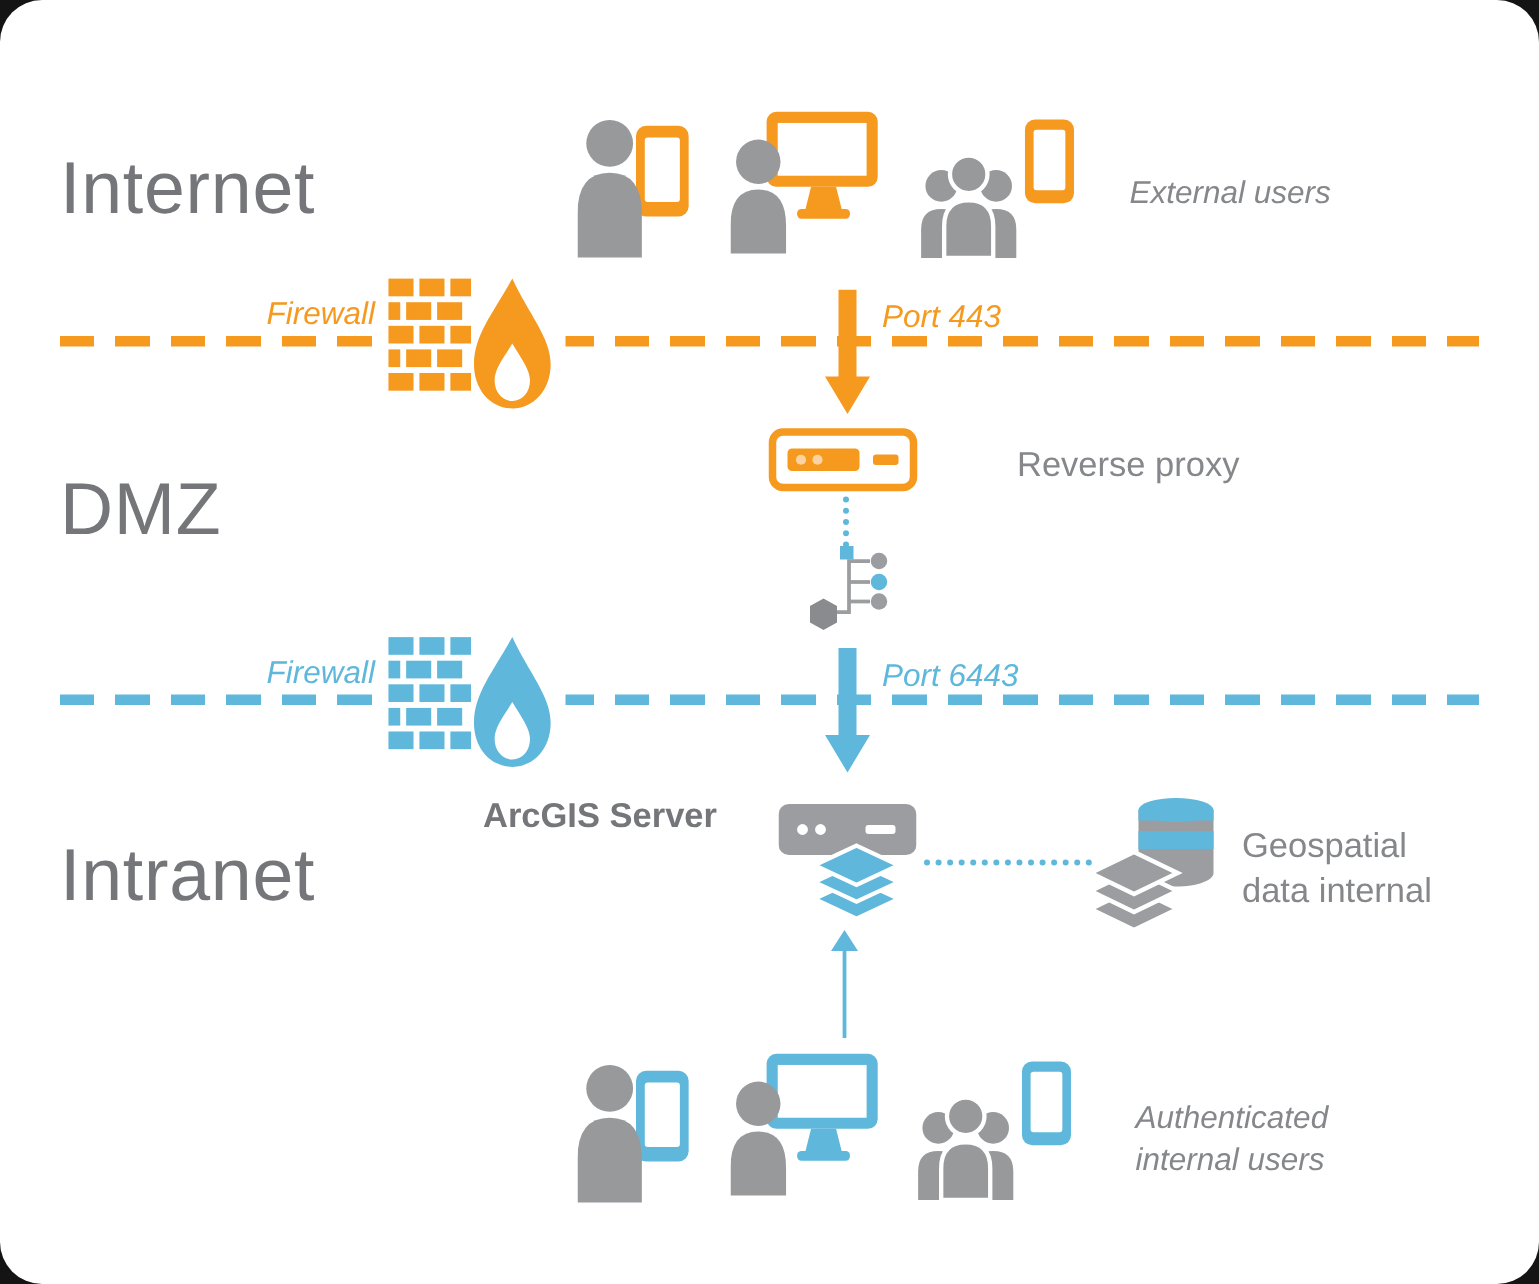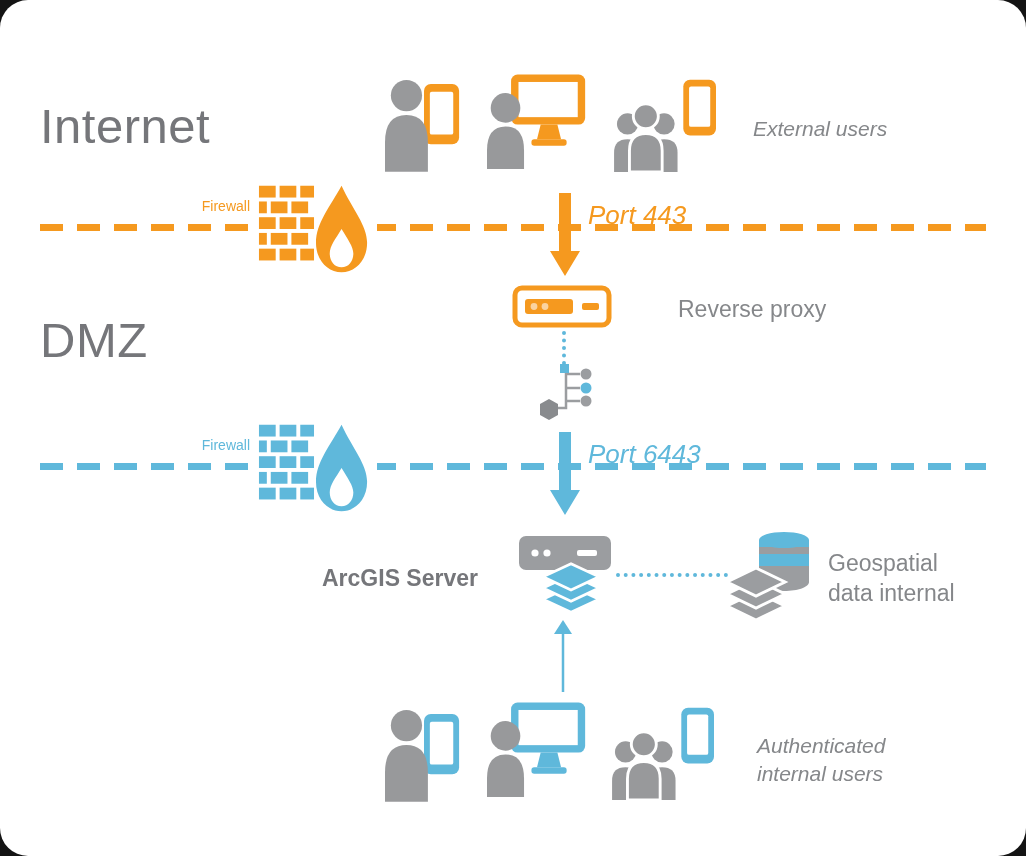--- a/index.html
+++ b/index.html
@@ -2,22 +2,22 @@
 <html style="--orange: #F5991F; --orange_light: #FAD3A0; --blue: #5FB8DB; --person_gray: #98999B; --icon_gray: #9B9DA0; --text_gray: #85878A; --heading_gray: #75767A;"><head>
 <meta charset="utf-8">
 <style>
   html,body{margin:0;padding:0;background:#141414;}
   body{font-family:"Liberation Sans","DejaVu Sans",sans-serif;}
   .canvas{position:relative;width:1026px;height:856px;background:#fff;border-radius:28px;overflow:hidden;}
   .abs{position:absolute;}
   .zone-label{font-size:49px;color:var(--heading_gray);letter-spacing:.5px;}
   .caption{font-size:23px;color:var(--text_gray);line-height:1.32;}
   .italic-caption{font-style:italic;font-size:21px;color:var(--text_gray);line-height:1.35;}
-  .fw-label{font-size:14px;text-align:right;width:128px;}
-  .port-label{font-style:italic;font-size:26px;}
+  .fw-label{font-style:italic;font-size:21px;text-align:right;width:128px;}
+  .port-label{font-style:italic;font-size:21px;}
   .orange-text{color:var(--orange);}
   .blue-text{color:var(--blue);}
   .dash-line{height:7px;background:repeating-linear-gradient(90deg,var(--lc) 0 23px,transparent 23px 37px);}
   .dash-orange{--lc:var(--orange);}
   .dash-blue{--lc:var(--blue);}
   .dot-v{border-left:4px dotted var(--blue);}
   .dot-h{border-top:4px dotted var(--blue);}
   .server-title{font-weight:bold;font-size:23px;color:var(--heading_gray);text-align:center;line-height:1.15;}
   .icon svg{display:block;width:100%;height:100%;}
   .device-orange{--device:var(--orange);}
@@ -26,20 +26,21 @@
   .fw-blue{--fw:var(--blue);}
   .fw-icon{background:#fff;padding:0 4px;}
 </style>
 </head>
 <body>
 
 <div class="canvas">
 
   <div class="abs zone-label" style="left:40px;top:98px;">Internet</div>
   <div class="abs zone-label" style="left:40px;top:312px;">DMZ</div>
+  <div class="abs zone-label" style="left:40px;top:556px;">Intranet</div>
 
   <div class="abs icon device-orange" style="left:385px;top:66px;width:78px;height:106px;">
     <svg viewBox="0 0 80 108">
       <rect x="40" y="18" width="36" height="62" rx="7" fill="var(--device)"></rect>
       <rect x="46" y="26" width="24" height="44" rx="2" fill="#fff"></rect>
       <circle cx="22" cy="30" r="16" fill="var(--person_gray)"></circle>
       <path d="M0 108 L0 78 Q0 50 22 50 Q44 50 44 78 L44 108 Z" fill="var(--person_gray)"></path>
     </svg>
   </div>
 
@@ -162,21 +163,21 @@
   </div>
 
   <div class="abs port-label blue-text" style="left:588px;top:439px;">Port 6443</div>
 
   <div class="abs icon" style="left:550px;top:432px;width:30px;height:83px;">
     <svg viewBox="0 0 30 83">
       <polygon points="9,0 21,0 21,58 30,58 15,83 0,58 9,58" fill="var(--blue)"></polygon>
     </svg>
   </div>
 
-  <div class="abs server-title" style="left:305px;top:565px;width:190px;">
+  <div class="abs server-title" style="left:305px;top:530px;width:190px;">
     <div>ArcGIS Server</div>
   </div>
 
   <div class="abs icon" style="left:519px;top:536px;width:92px;height:34px;">
     <svg viewBox="0 0 92 34">
       <rect x="0" y="0" width="92" height="34" rx="7" fill="var(--icon_gray)"></rect>
       <circle cx="16" cy="17" r="3.6" fill="#fff"></circle>
       <circle cx="28" cy="17" r="3.6" fill="#fff"></circle>
       <rect x="58" y="14" width="20" height="6" rx="2" fill="#fff"></rect>
     </svg>

